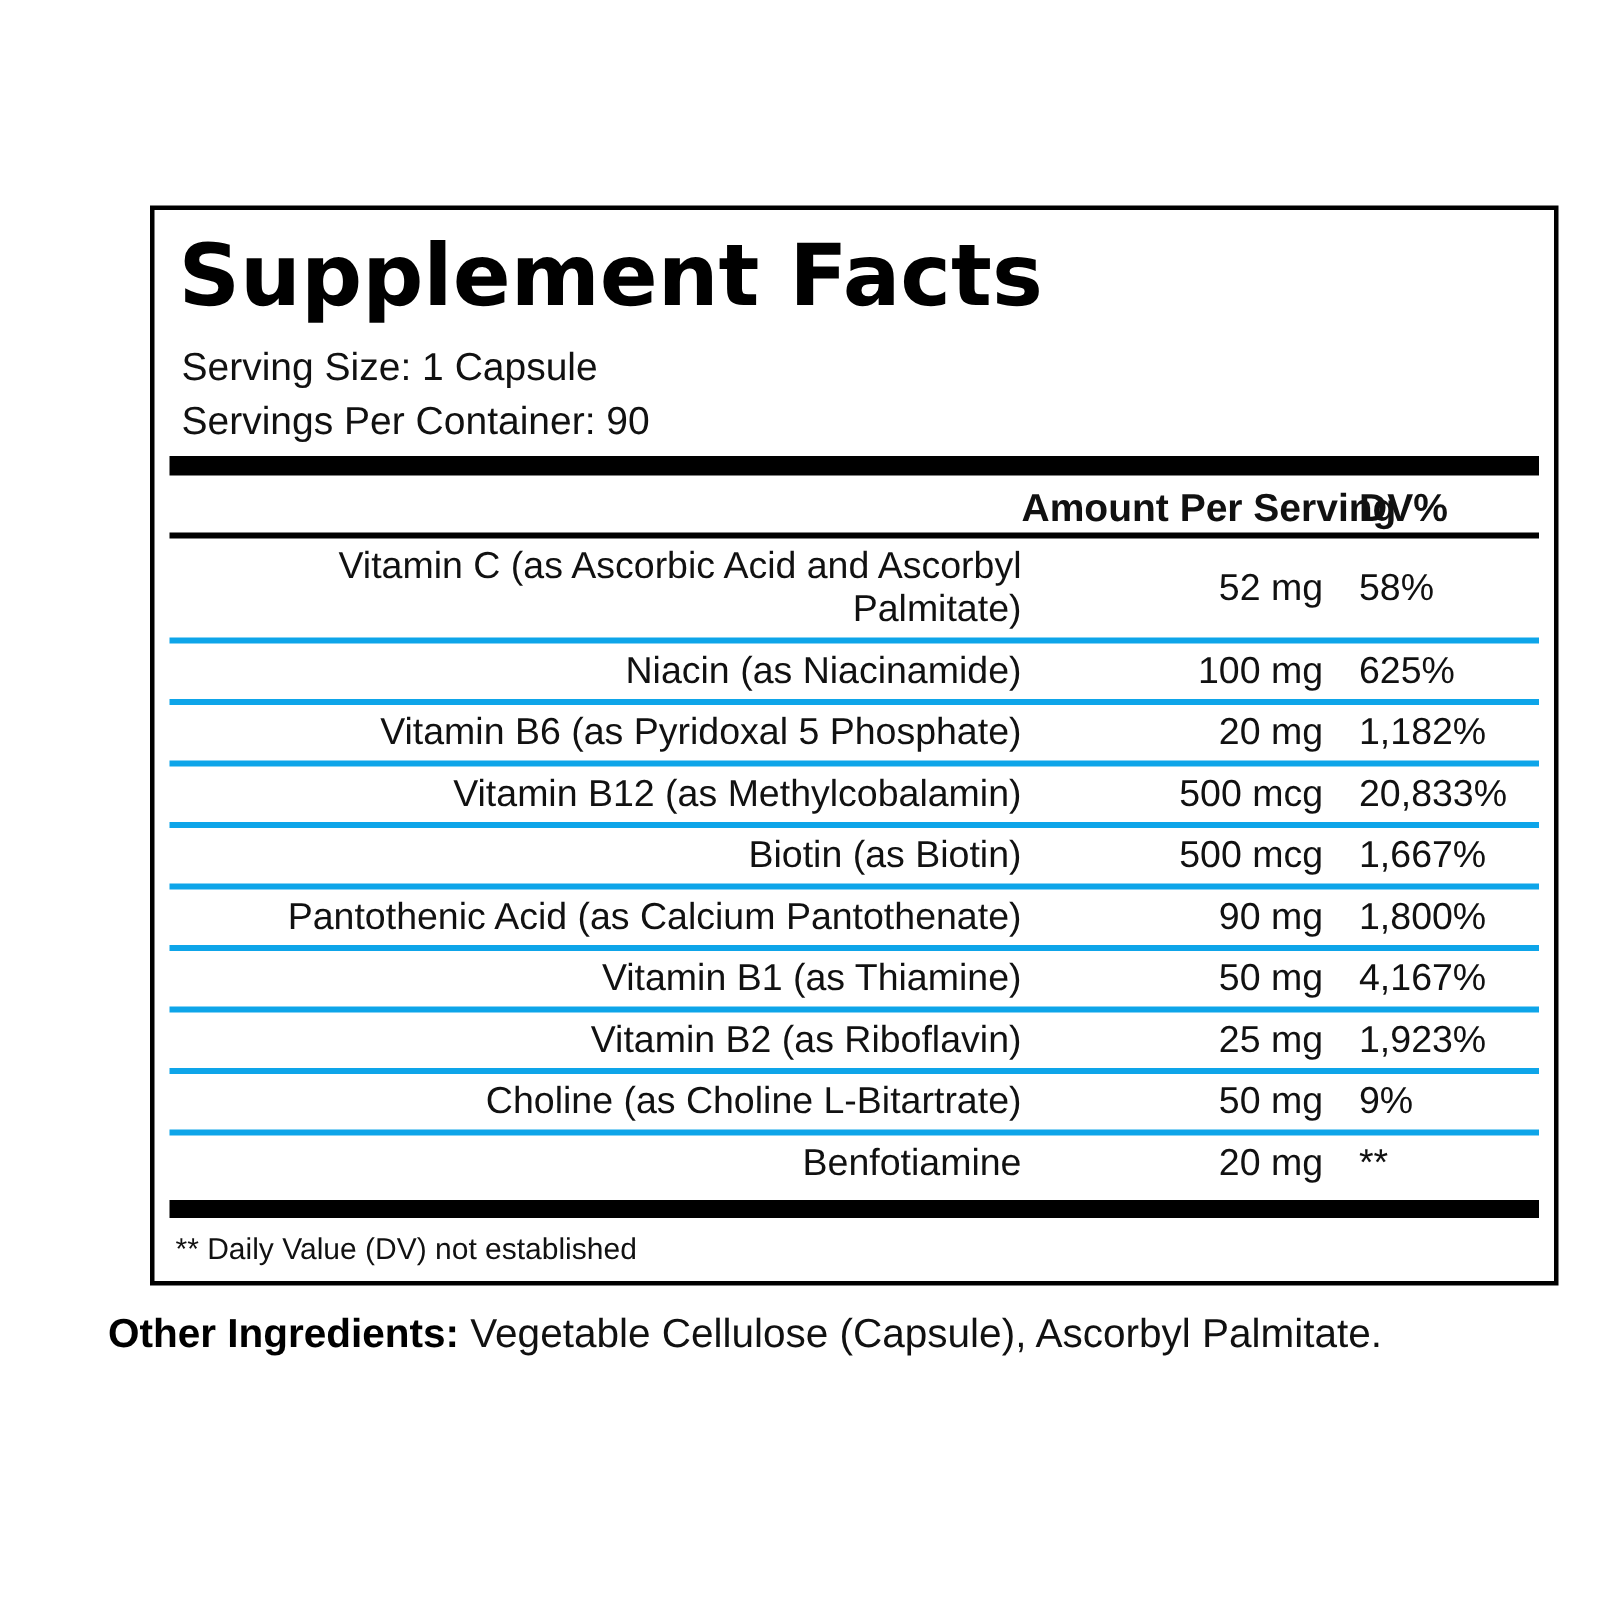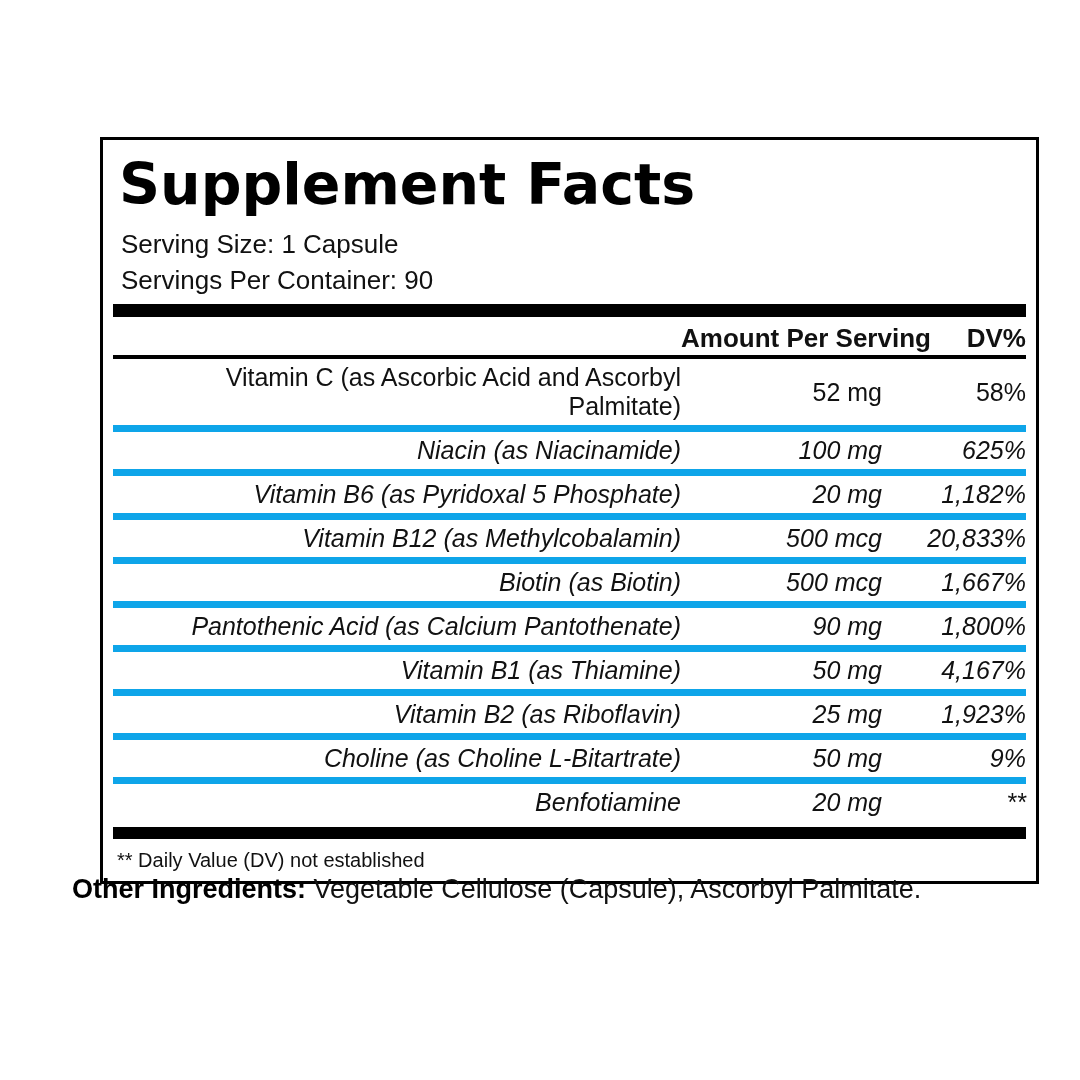--- a/index.html
+++ b/index.html
@@ -74,29 +74,28 @@
   .cell.name {
     text-align: right;
     white-space: pre-line;
   }
   .cell.amount {
     text-align: right;
     padding-right: 24px;
     white-space: nowrap;
   }
   .cell.dv {
-    text-align: right;
+    text-align: left;
     white-space: nowrap;
   }
   .nutrient-row {
     padding: 4px 0 4px 0;
   }
   .nutrient-row + .nutrient-row {
-    border-top: 7px solid #0ea5e9;
-    font-style: italic;
+    border-top: 4px solid #0ea5e9;
   }
   .footnote {
     font-size: 20px;
     line-height: 26px;
     margin: 8px 0 8px 4px;
     color: #111111;
   }
   .other-ingredients {
     position: absolute;
     left: 72px;

